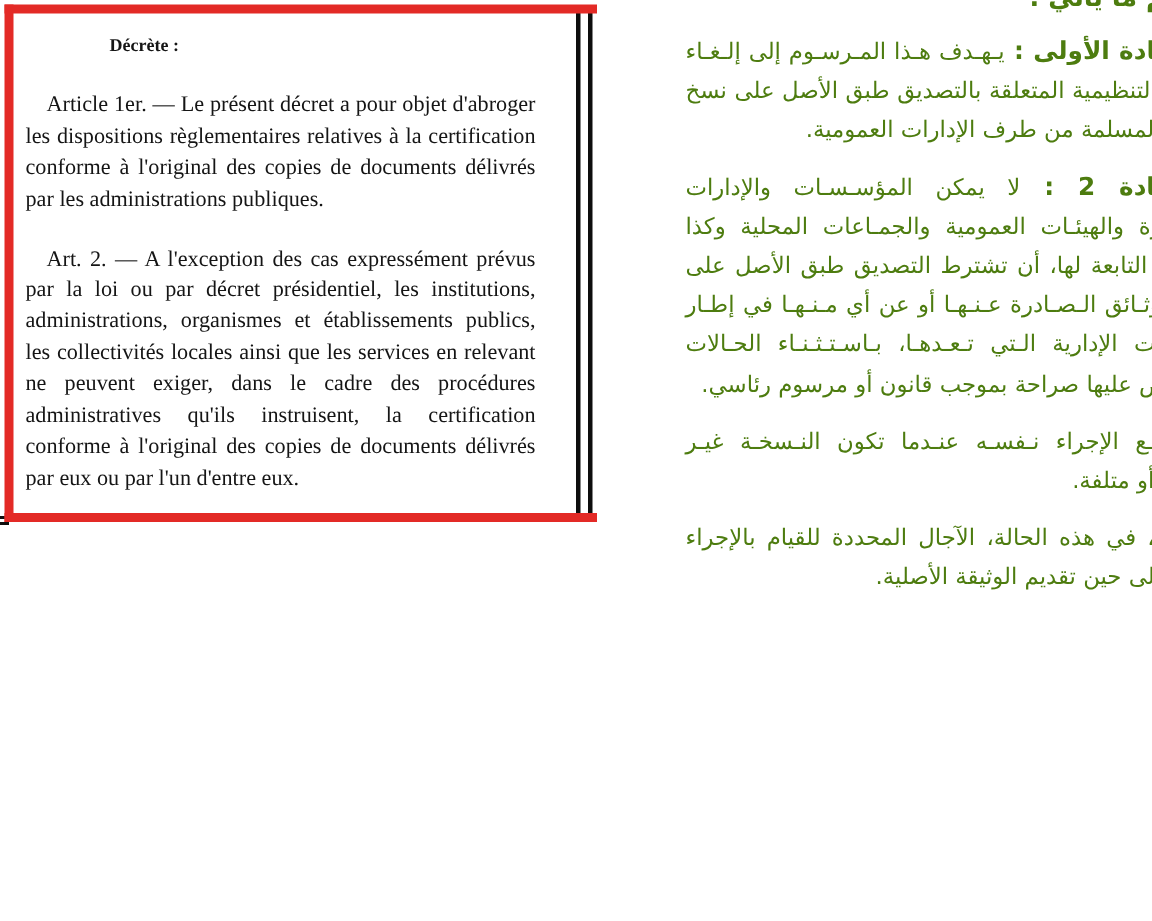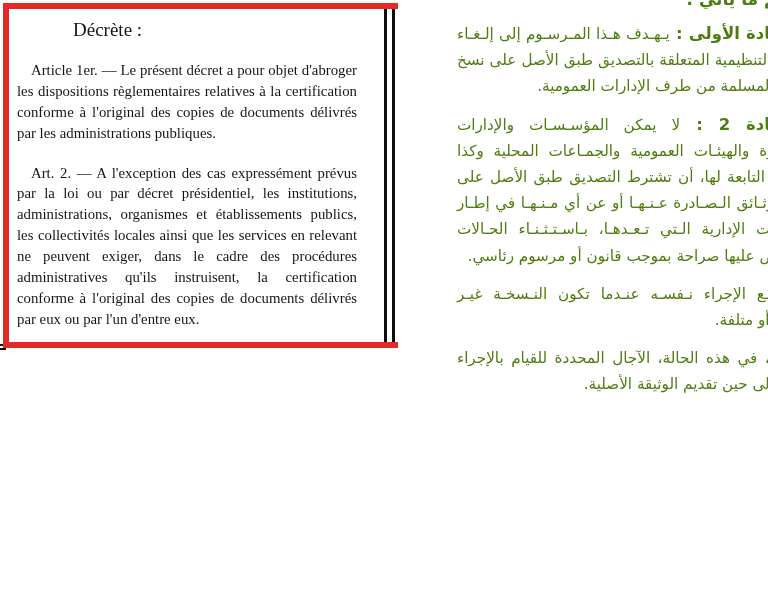--- a/index.html
+++ b/index.html
@@ -57,22 +57,22 @@
     left: 17px;
     top: 20px;
     width: 356px;
     font-family: "Liberation Serif", serif;
     font-size: 14.8px;
     line-height: 20.9px;
     color: #151515;
     text-align: justify;
   }
   .fr-heading {
-    font-weight: normal;
-    font-size: 19px;
+    font-weight: bold;
+    font-size: 12px;
     margin: 0 0 0 56px;
   }
   .fr-p {
     margin: 19px 16px 0 0;
     text-indent: 14px;
   }
 
   
   .arabic-col {
     position: absolute;

